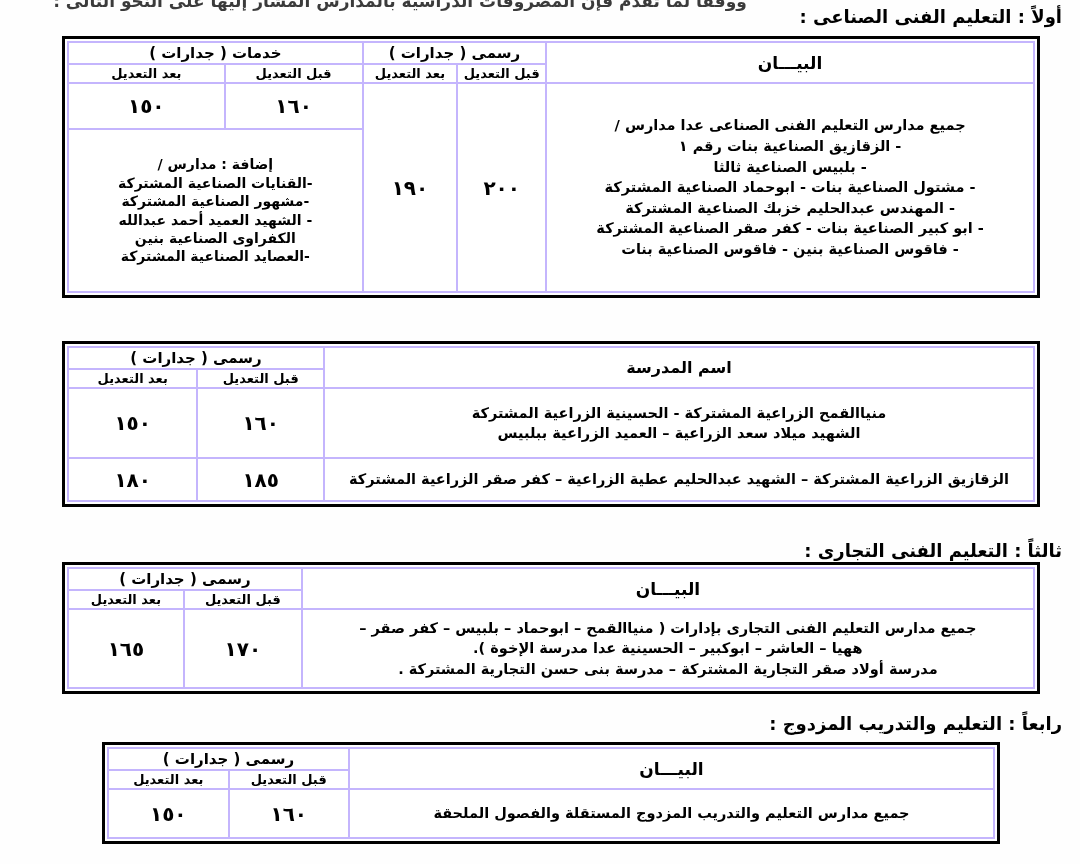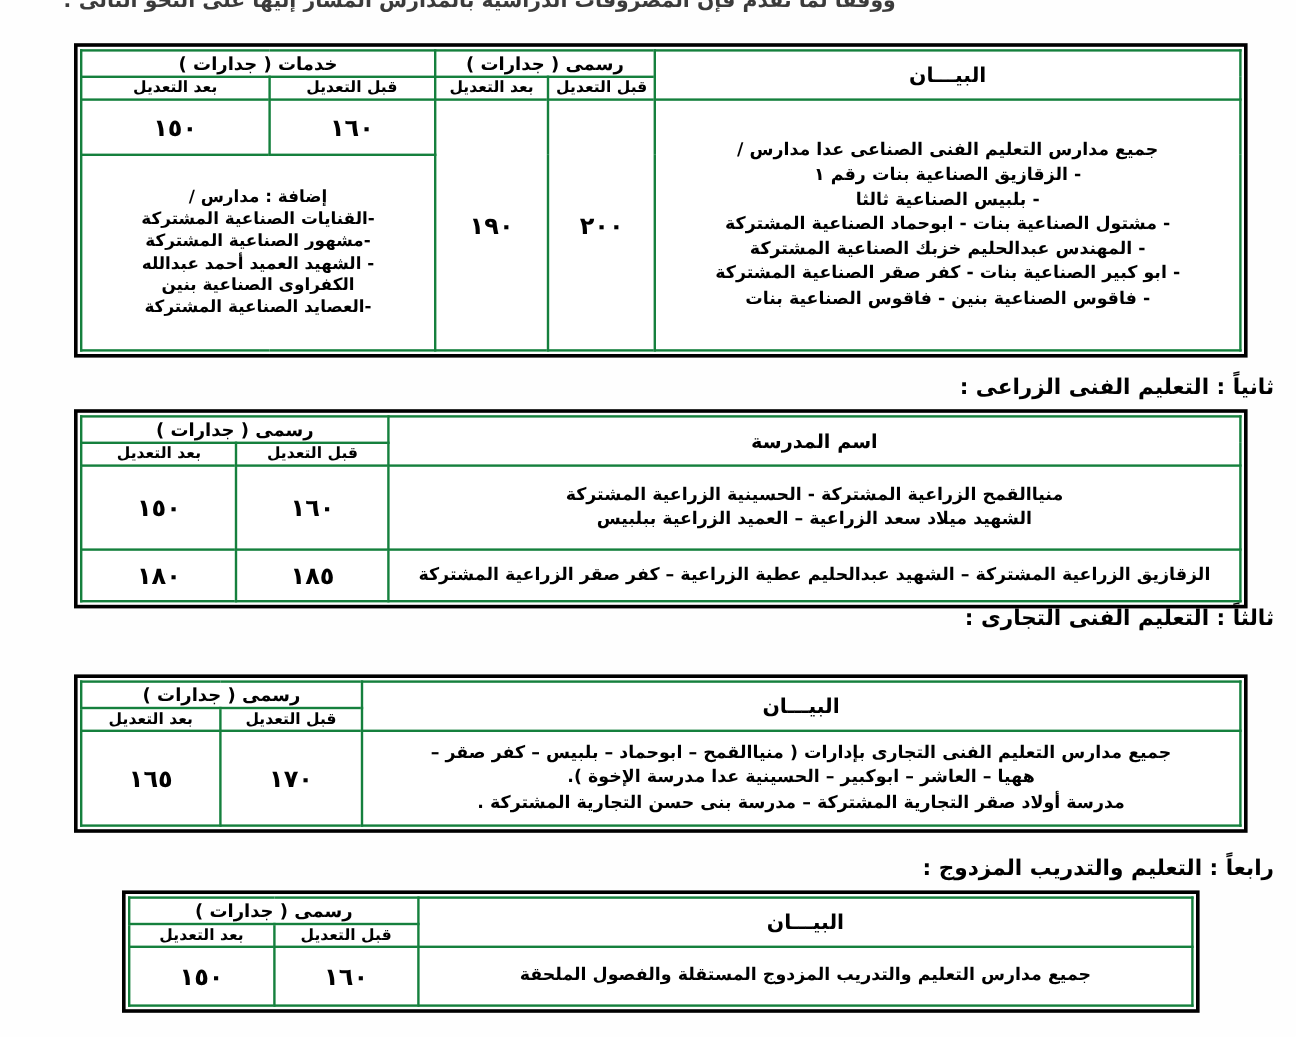--- a/index.html
+++ b/index.html
@@ -62,21 +62,21 @@
     padding: 2px;
   }
   table.doc {
     border-collapse: collapse;
     width: 100%;
     height: 100%;
     table-layout: fixed;
     background: #fff;
   }
   table.doc th, table.doc td {
-    border: 2px solid #15803d;
+    border: 2px solid #c4b5fd;
     text-align: center;
     vertical-align: middle;
     font-weight: bold;
     color: #000;
     padding: 1px 3px;
     background: #fff;
   }
   .hdr-group { font-size: 15px; padding: 3px 2px; }
   .hdr-sub   { font-size: 13px; padding: 2px 2px; }
   .hdr-main  { font-size: 17px; letter-spacing: 2px; }
@@ -97,20 +97,21 @@
   }
   .add-list .lead { }
 </style>
 </head>
 <body>
 
 <div class="page">
 
   <div class="top-cut">ووفقاً لما تقدم فإن المصروفات الدراسية بالمدارس المشار إليها على النحو التالى :</div>
 
+  <div class="heading" style="top:6px; right:18px;">أولاً : التعليم الفنى الصناعى :</div>
 
   <div class="tbl-wrap" style="top:36px; right:40px; width:978px; height:262px;">
     <table class="doc">
       <colgroup>
         <col style="width:50.5%">
         <col style="width:9.2%">
         <col style="width:9.8%">
         <col style="width:14.3%">
         <col style="width:16.2%">
       </colgroup>
@@ -154,21 +155,20 @@
               <div>- الشهيد العميد أحمد عبدالله</div>
               <div>الكفراوى الصناعية بنين</div>
               <div>-العصايد الصناعية المشتركة</div>
             </div>
           </td>
         </tr>
       </tbody>
     </table>
   </div>
 
-  <div class="heading" style="top:312px; right:18px;">ثانياً : التعليم الفنى الزراعى :</div>
 
   <div class="tbl-wrap" style="top:341px; right:40px; width:978px; height:166px;">
     <table class="doc">
       <colgroup>
         <col style="width:73.5%">
         <col style="width:13.1%">
         <col style="width:13.4%">
       </colgroup>
       <thead>
         <tr>
@@ -197,21 +197,21 @@
               <div>الزقازيق الزراعية المشتركة – الشهيد عبدالحليم عطية الزراعية – كفر صقر الزراعية المشتركة</div>
             </div>
           </td>
           <td class="num-cell">١٨٥</td>
           <td class="num-cell">١٨٠</td>
         </tr>
       </tbody>
     </table>
   </div>
 
-  <div class="heading" style="top:505px; right:18px;">ثالثاً : التعليم الفنى التجارى :</div>
+  <div class="heading" style="top:540px; right:18px;">ثالثاً : التعليم الفنى التجارى :</div>
 
   <div class="tbl-wrap" style="top:562px; right:40px; width:978px; height:132px;">
     <table class="doc">
       <colgroup>
         <col style="width:75.8%">
         <col style="width:12.2%">
         <col style="width:12.0%">
       </colgroup>
       <thead>
         <tr>

